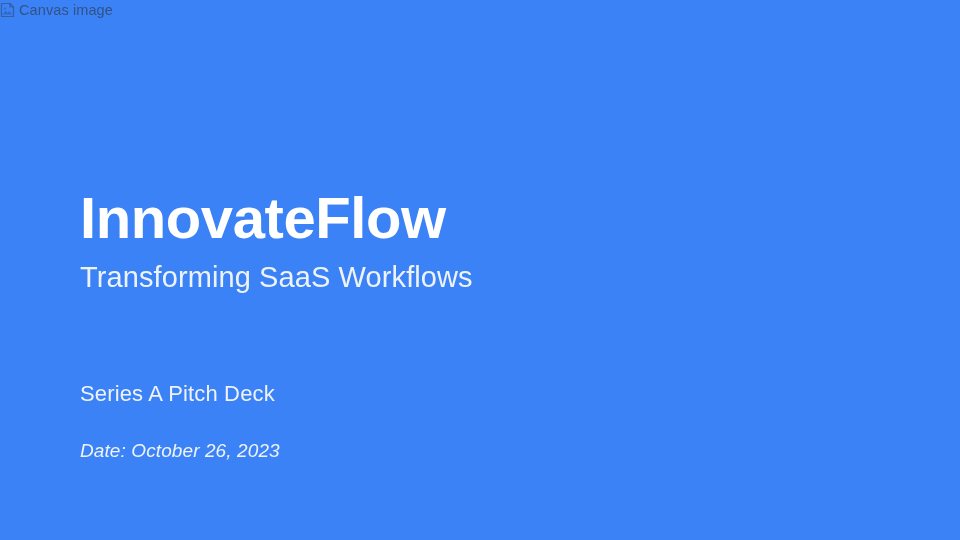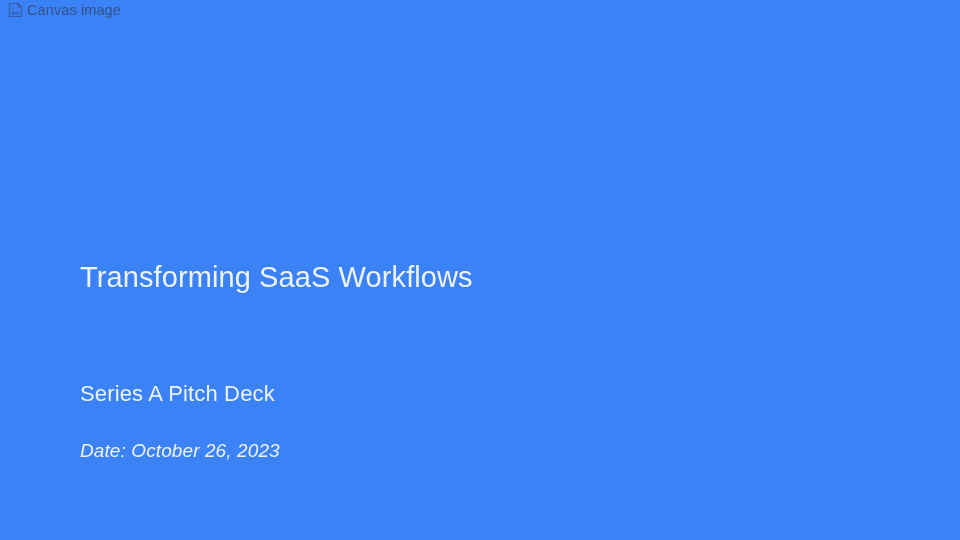--- a/index.html
+++ b/index.html
@@ -21,21 +21,21 @@
     width: 960px;
     height: 540px;
     background: #3b82f6;
     box-sizing: border-box;
     overflow: hidden;
   }
 
   
   #broken-image {
     position: absolute;
-    left: 8px;
+    left: 0px;
     top: 0px;
     height: 20px;
     display: flex;
     align-items: center;
     gap: 3px;
     line-height: 20px;
     white-space: nowrap;
   }
   #broken-image .bi-glyph {
     display: block;
@@ -128,20 +128,21 @@
         <path d="M1.5 1.5 H10 L13.5 5 V14.5 H1.5 Z" fill="none" stroke="#2b2b2b" stroke-opacity="0.38" stroke-width="1.2" stroke-linejoin="round"></path>
         <path d="M10 1.6 V5 H13.4" fill="none" stroke="#2b2b2b" stroke-opacity="0.38" stroke-width="1.2" stroke-linejoin="round"></path>
         <path d="M2.6 12.6 L5.6 8.7 L7.6 10.9 L9.4 9.2 L12.4 12.6 Z" fill="#2b2b2b" fill-opacity="0.30"></path>
         <circle cx="5.0" cy="6.4" r="1.0" fill="#2b2b2b" fill-opacity="0.30"></circle>
       </svg>
     </span>
     <span class="bi-alt">Canvas image</span>
   </div>
 
   <div id="title-block">
+    <h1 id="deck-title">InnovateFlow</h1>
 
     <p id="deck-subtitle">Transforming SaaS Workflows</p>
 
     <p id="deck-stage">Series A Pitch Deck</p>
 
     <p id="deck-date">Date: October 26, 2023</p>
   </div>
 
 </div>
 

